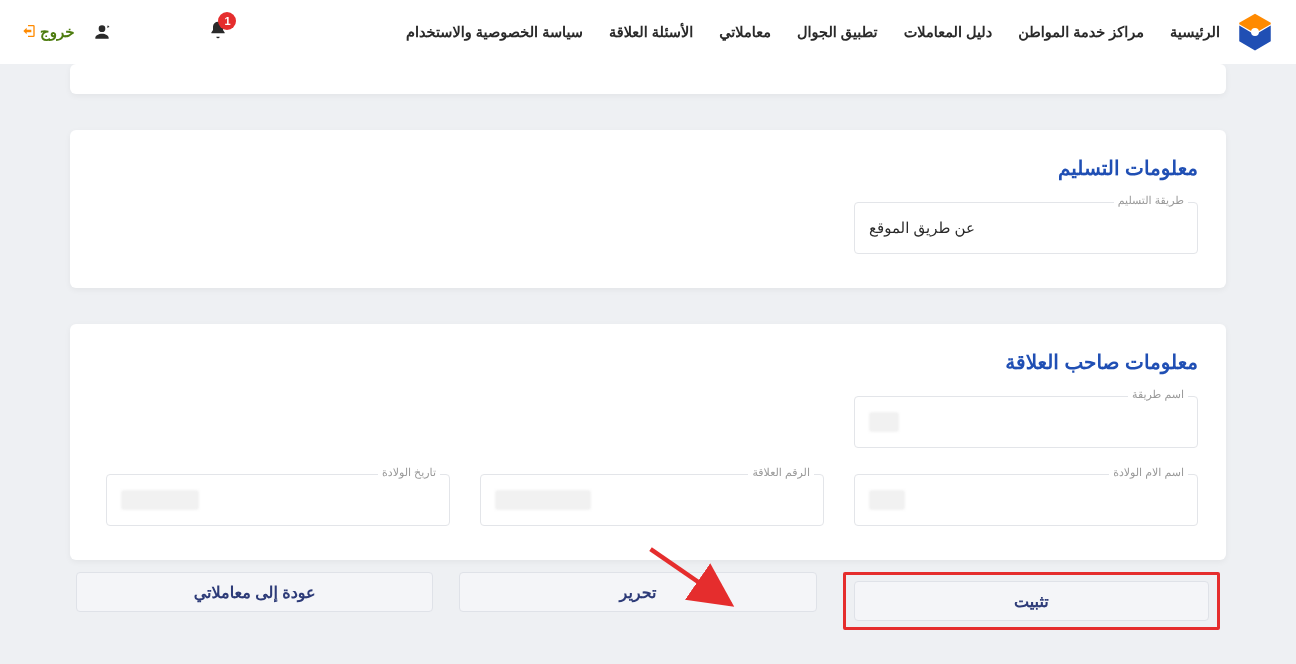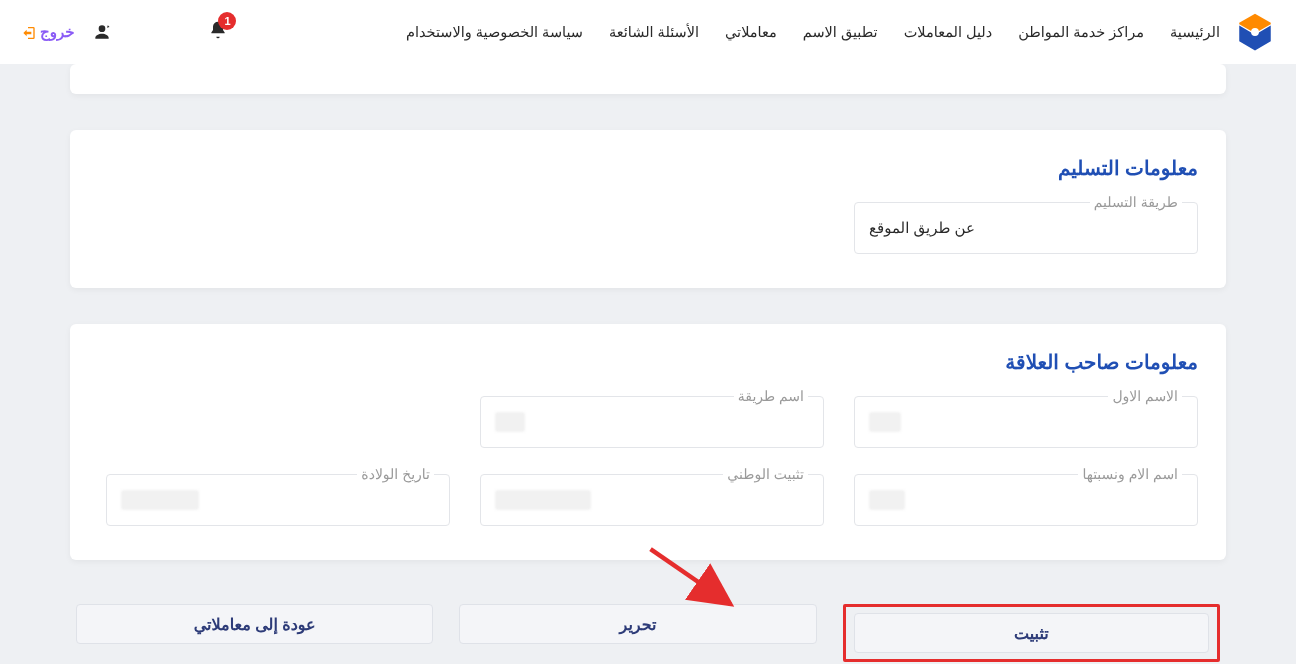--- a/index.html
+++ b/index.html
@@ -17,42 +17,42 @@
   display: flex;
   align-items: center;
   justify-content: space-between;
   padding: 0 20px;
   position: relative;
   z-index: 10;
 }
 .header-right { display: flex; align-items: center; gap: 14px; }
 .logo { width: 42px; height: 42px; }
 .nav { display: flex; gap: 26px; align-items: center; }
-.nav a { color: #2a2a2a; text-decoration: none; font-size: 14.5px; font-weight: 400; cursor: pointer; }
+.nav a { color: #2a2a2a; text-decoration: none; font-size: 14.5px; font-weight: 700; cursor: pointer; }
 .header-left { display: flex; align-items: center; gap: 18px; }
 .bell-wrap { position: relative; cursor: pointer; }
 .bell { width: 20px; height: 20px; fill: #2a2a2a; }
 .badge {
   position: absolute;
   top: -8px;
   right: -8px;
   background: #e52d2d;
   color: #fff;
   border-radius: 50%;
   width: 18px;
   height: 18px;
   font-size: 11px;
   display: flex;
   align-items: center;
   justify-content: center;
   font-weight: 700;
 }
 .usericon { width: 20px; height: 20px; fill: #2a2a2a; }
 .username { color: #b6b6b6; font-size: 14px; font-weight: 600; padding: 0 30px; }
-.logout { display: flex; align-items: flex-end; gap: 4px; color: #8b5cf6; font-weight: 700; font-size: 15px; cursor: pointer; }
+.logout { display: flex; align-items: flex-start; gap: 4px; color: #4d7c0f; font-weight: 700; font-size: 15px; cursor: pointer; }
 .logout svg { width: 16px; height: 16px; fill: #ff8a00; }
 
 .page { padding: 0 70px; }
 
 .card {
   background: #fff;
   border-radius: 6px;
   box-shadow: 0 2px 6px rgba(0,0,0,0.05);
   margin-top: 36px;
   padding: 26px 28px 34px;
@@ -65,24 +65,24 @@
   font-weight: 700;
   margin-bottom: 22px;
 }
 
 .field {
   position: relative;
   width: 344px;
 }
 .field-label {
   color: #9a9a9a;
-  font-size: 14px;
+  font-size: 11px;
   position: absolute;
   top: -8px;
-  right: 16px;
+  right: 10px;
   background: #fff;
   padding: 0 4px;
 }
 .field-box {
   border: 1px solid #e3e5e9;
   border-radius: 4px;
   width: 100%;
   height: 52px;
   display: flex;
   align-items: center;
@@ -94,21 +94,21 @@
   border-radius: 3px;
   height: 20px;
   filter: blur(1px);
 }
 
 .row3 { display: flex; gap: 30px; margin-bottom: 26px; justify-content: flex-start; }
 
 .actions {
   display: flex;
   gap: 26px;
-  margin-top: 44px;
+  margin-top: 12px;
   padding: 0 6px;
 }
 .btn {
   flex: 1;
   height: 40px;
   background: #f4f5f8;
   border: 1px solid #dfe2e8;
   border-radius: 4px;
   color: #2d3b78;
   font-size: 16px;
@@ -140,23 +140,23 @@
   <div class="header-right">
     <svg class="logo" viewBox="0 0 64 64">
       <path fill="#ff8a00" d="M32 4 L56 18 56 20 32 34 8 20 8 18 Z"></path>
       <path fill="#204fb4" d="M8 22 L32 36 56 22 56 46 32 60 8 46 Z"></path>
       <circle cx="32" cy="32" r="6" fill="#fff"></circle>
     </svg>
     <nav class="nav">
       <a>الرئيسية</a>
       <a>مراكز خدمة المواطن</a>
       <a>دليل المعاملات</a>
-      <a>تطبيق الاسم</a>
+      <a>تطبيق الجوال</a>
       <a>معاملاتي</a>
-      <a>الأسئلة الشائعة</a>
+      <a>الأسئلة العلاقة</a>
       <a>سياسة الخصوصية والاستخدام</a>
     </nav>
   </div>
   <div class="header-left">
     <div class="bell-wrap">
       <svg class="bell" viewBox="0 0 24 24">
           <path d="M12 2a6 6 0 0 0-6 6v4l-2 3v1h16v-1l-2-3V8a6 6 0 0 0-6-6zm-2 18a2 2 0 0 0 4 0h-4z"></path>
         </svg>
       <span class="badge">1</span>
     </div>
@@ -186,42 +186,36 @@
         <span style="color:#2a2a2a; font-size:15px;">عن طريق الموقع</span>
       </div>
     </div>
   </div>
 
   <div class="card">
     <div class="section-title">معلومات صاحب العلاقة</div>
 
     <div class="row3">
       <div class="field">
-        <div class="field-label">الاسم الاول</div>
-        <div class="field-box">
-            <div class="value-blur" style="width:32px;"></div>
-          </div>
-      </div>
-      <div class="field">
         <div class="field-label">اسم طريقة</div>
         <div class="field-box">
             <div class="value-blur" style="width:30px;"></div>
           </div>
       </div>
     </div>
 
     <div class="row3" style="margin-bottom:0;">
       <div class="field">
-        <div class="field-label">اسم الام ونسبتها</div>
+        <div class="field-label">اسم الام الولادة</div>
         <div class="field-box">
             <div class="value-blur" style="width:36px;"></div>
           </div>
       </div>
       <div class="field">
-        <div class="field-label">تثبيت الوطني</div>
+        <div class="field-label">الرقم العلاقة</div>
         <div class="field-box">
             <div class="value-blur" style="width:96px;"></div>
           </div>
       </div>
       <div class="field">
         <div class="field-label">تاريخ الولادة</div>
         <div class="field-box">
             <div class="value-blur" style="width:78px;"></div>
           </div>
       </div>

